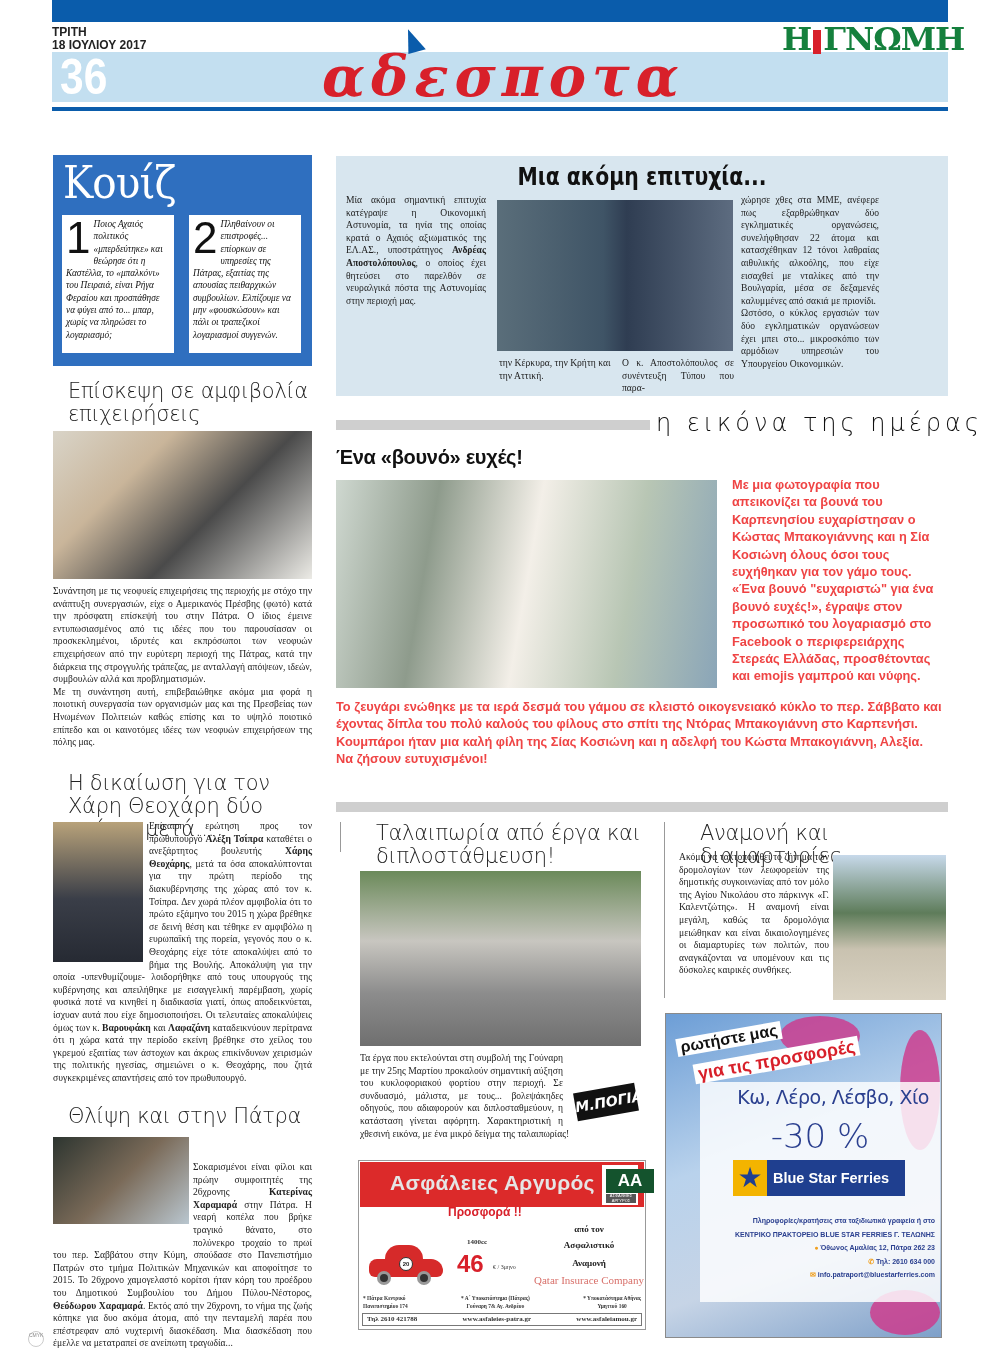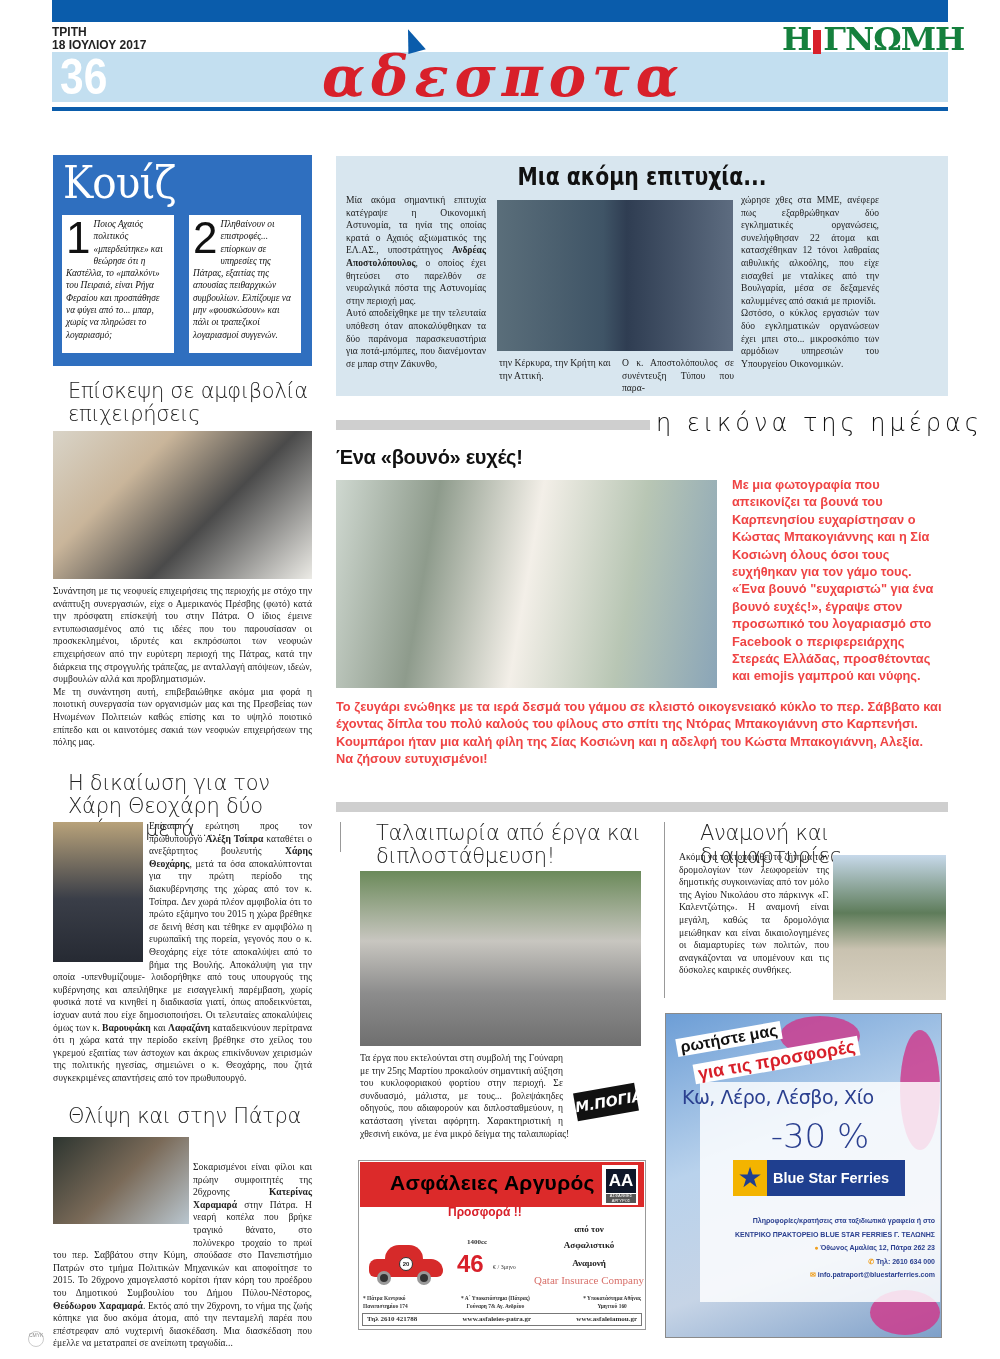--- a/index.html
+++ b/index.html
@@ -42,23 +42,23 @@
 .ena-title{left:336px;top:445px;font:bold 20px/24px "Liberation Sans",sans-serif;color:#111;letter-spacing:-.3px}
 .ena-body{font:bold 12.8px/17.4px "Liberation Sans",sans-serif;color:#ef4444}
 
 .divbar{left:336px;top:802px;width:612px;height:10px;background:#cfcfcf}
 .vline{width:1px;background:#999}
 
 .pogias{left:575px;top:1088px;width:62px;height:28px;background:#111;color:#fff;font:italic bold 14px/28px "DejaVu Sans",sans-serif;text-align:center;transform:rotate(-10deg)}
 
 .ad1{left:358px;top:1160px;width:288px;height:170px;border:1px solid #999;background:#fff}
 .ad1-head{position:absolute;left:1px;top:1px;width:284px;height:45px;background:#dc2a2a}
-.ad1-head span{position:absolute;left:30px;top:8px;font:bold 21px/26px "Liberation Sans",sans-serif;color:#000000;letter-spacing:.3px}
+.ad1-head span{position:absolute;left:30px;top:8px;font:bold 21px/26px "Liberation Sans",sans-serif;color:#e5e5e5;letter-spacing:.3px}
 .aia{position:absolute;right:6px;top:3px;width:36px;height:40px;background:#fff;border:2px solid #fff}
-.aia .ai{position:absolute;left:2px;top:2px;width:30px;height:24px;background:#0f172a;color:#fff;font:bold 17px/24px "Liberation Sans",sans-serif;text-align:center}
+.aia .ai{position:absolute;left:2px;top:2px;width:48px;height:24px;background:#14532d;color:#fff;font:bold 17px/24px "Liberation Sans",sans-serif;text-align:center}
 .aia .sub{position:absolute;left:2px;top:27px;width:30px;height:9px;background:#555;color:#fff;font:4px/4.5px "Liberation Sans",sans-serif;text-align:center}
 .car{position:absolute;left:10px;top:84px;width:74px;height:40px}
 .car .body{position:absolute;left:0;top:14px;width:74px;height:18px;background:#d62a2a;border-radius:8px 12px 6px 6px}
 .car .roof{position:absolute;left:16px;top:0;width:38px;height:20px;background:#d62a2a;border-radius:14px 14px 0 0}
 .car .wheel{position:absolute;top:26px;width:14px;height:14px;border-radius:50%;background:#333;border:3px solid #999}
 .ad2-box{left:665px;top:1013px;width:277px;height:325px;background:linear-gradient(160deg,#6d9ed6 0%,#b9d2ec 40%,#c6d4e6 70%,#7ea0c9 100%);border:1px solid #8a8a8a}
 .ad2-panel{left:700px;top:1082px;width:240px;height:220px;background:rgba(255,255,255,.82)}
 .ad2-flower{border-radius:50%;background:#d0368a;opacity:.8}
 .ad2-tag1{left:676px;top:1030px;background:#fff;font:bold 16px/18px "Liberation Sans",sans-serif;color:#111;padding:0 4px;transform:rotate(-10deg)}
 .ad2-tag2{left:705px;top:1032px;background:#fff;font:bold 18px/20px "Liberation Sans",sans-serif;color:#d8202a;padding:0 4px;transform:rotate(-10deg)}
@@ -90,42 +90,41 @@
   </div>
   <div class="qbox" style="left:136px">
     <span class="num">2</span><span>Πληθαίνουν οι επιστροφές... επίορκων σε υπηρεσίες της Πάτρας, εξαιτίας της απουσίας πειθαρχικών συμβουλίων. Ελπίζουμε να μην «φουσκώσουν» και πάλι οι τραπεζικοί λογαριασμοί συγγενών.</span>
   </div>
 </div>
 
 <div class="abs hthin" style="left:68px;top:380px;width:240px">Επίσκεψη σε αμφιβολία επιχειρήσεις</div>
 <div class="abs photo ph-meet" style="left:53px;top:431px;width:259px;height:148px"></div>
 <div class="abs story" style="left:53px;top:585px;width:259px">
   <span>Συνάντηση με τις νεοφυείς επιχειρήσεις της περιοχής με στόχο την ανάπτυξη συνεργασιών, είχε ο Αμερικανός Πρέσβης (φωτό) κατά την πρόσφατη επίσκεψή του στην Πάτρα. Ο ίδιος έμεινε εντυπωσιασμένος από τις ιδέες που του παρουσίασαν οι προσκεκλημένοι, ιδρυτές και εκπρόσωποι των νεοφυών επιχειρήσεων από την ευρύτερη περιοχή της Πάτρας, κατά την διάρκεια της στρογγυλής τράπεζας, με ανταλλαγή απόψεων, ιδεών, συμβουλών αλλά και προβληματισμών.</span><br>
-  <span>Με τη συνάντηση αυτή, επιβεβαιώθηκε ακόμα μια φορά η ποιοτική συνεργασία των οργανισμών μας και της Πρεσβείας των Ηνωμένων Πολιτειών καθώς επίσης και το υψηλό ποιοτικό επίπεδο και οι καινοτόμες σακιά των νεοφυών επιχειρήσεων της πόλης μας.</span>
+  <span>Με τη συνάντηση αυτή, επιβεβαιώθηκε ακόμα μια φορά η ποιοτική συνεργασία των οργανισμών μας και της Πρεσβείας των Ηνωμένων Πολιτειών καθώς επίσης και το υψηλό ποιοτικό επίπεδο και οι καινοτόμες ιδέες των νεοφυών επιχειρήσεων της πόλης μας.</span>
 </div>
 
 <div class="abs hthin" style="left:68px;top:772px;width:250px">Η δικαίωση για τον Χάρη Θεοχάρη δύο χρόνια μετά...</div>
 <div class="abs photo ph-theo" style="left:53px;top:822px;width:90px;height:140px"></div>
 <div class="abs story" style="left:53px;top:820px;width:259px;text-indent:0">
   <span style="float:left;width:96px;height:142px"></span>
   <span>Επίκαιρη ερώτηση προς τον πρωθυπουργό </span><b>Αλέξη Τσίπρα</b><span> καταθέτει ο ανεξάρτητος βουλευτής </span><b>Χάρης Θεοχάρης</b><span>, μετά τα όσα αποκαλύπτονται για την πρώτη περίοδο της διακυβέρνησης της χώρας από τον κ. Τσίπρα. Δεν χωρά πλέον αμφιβολία ότι το πρώτο εξάμηνο του 2015 η χώρα βρέθηκε σε δεινή θέση και τέθηκε εν αμφιβόλω η ευρωπαϊκή της πορεία, γεγονός που ο κ. Θεοχάρης είχε τότε αποκαλύψει από το βήμα της Βουλής. Αποκάλυψη για την οποία -υπενθυμίζουμε- λοιδορήθηκε από τους υπουργούς της κυβέρνησης και απειλήθηκε με εισαγγελική παρέμβαση, χωρίς φυσικά ποτέ να κινηθεί η διαδικασία γιατί, όπως αποδεικνύεται, ίσχυαν αυτά που είχε δημοσιοποιήσει. Οι τελευταίες αποκαλύψεις όμως των κ. </span><b>Βαρουφάκη</b><span> και </span><b>Λαφαζάνη</b><span> καταδεικνύουν περίτρανα ότι η χώρα κατά την περίοδο εκείνη βρέθηκε στο χείλος του γκρεμού εξαιτίας των άστοχων και άκρως επικίνδυνων χειρισμών της πολιτικής ηγεσίας, σημειώνει ο κ. Θεοχάρης, που ζητά συγκεκριμένες απαντήσεις από τον πρωθυπουργό.</span>
 </div>
 
 <div class="abs hthin" style="left:68px;top:1105px;width:250px">Θλίψη και στην Πάτρα</div>
 <div class="abs photo ph-girl" style="left:53px;top:1137px;width:136px;height:87px"></div>
 <div class="abs story" style="left:53px;top:1161px;width:259px">
   <span style="float:left;width:140px;height:88px"></span>
   <span>Σοκαρισμένοι είναι φίλοι και πρώην συμφοιτητές της 26χρονης </span><b>Κατερίνας Χαραμαρά</b><span> στην Πάτρα. Η νεαρή κοπέλα που βρήκε τραγικό θάνατο, στο πολύνεκρο τροχαίο το πρωί του περ. Σαββάτου στην Κύμη, σπούδασε στο Πανεπιστήμιο Πατρών στο τμήμα Πολιτικών Μηχανικών και αποφοίτησε το 2015. Το 26χρονο χαμογελαστό κορίτσι ήταν κόρη του προέδρου του Δημοτικού Συμβουλίου του Δήμου Πύλου-Νέστορος, </span><b>Θεόδωρου Χαραμαρά</b><span>. Εκτός από την 26χρονη, το νήμα της ζωής κόπηκε για δυο ακόμα άτομα, από την πενταμελή παρέα που επέστρεφαν από νυχτερινή διασκέδαση. Μια διασκέδαση που έμελλε να μετατραπεί σε ανείπωτη τραγωδία...</span>
 </div>
 
 <div class="abs police-panel"></div>
 <div class="abs pp-title">Μια ακόμη επιτυχία...</div>
 <div class="abs story pp-col" style="left:346px;width:140px">
   <span>Μία ακόμα σημαντική επιτυχία κατέγραψε η Οικονομική Αστυνομία, τα ηνία της οποίας κρατά ο Αχαιός αξιωματικός της ΕΛ.ΑΣ., υποστράτηγος </span><b>Ανδρέας Αποστολόπουλος</b><span>, ο οποίος έχει θητεύσει στο παρελθόν σε νευραλγικά πόστα της Αστυνομίας στην περιοχή μας.</span><br>
-  <span>Αυτό αποδείχθηκε με την τελευταία υπόθεση όταν αποκαλύφθηκαν τα δύο παράνομα παρασκευαστήρια για ποτά-μπόμπες, που διανέμονταν σε μπαρ στην Ζάκυνθο,</span>
 </div>
 <div class="abs photo ph-police" style="left:497px;top:200px;width:236px;height:151px"></div>
 <div class="abs story pp-col" style="left:499px;top:357px;width:112px;text-align:left">την Κέρκυρα, την Κρήτη και την Αττική.</div>
 <div class="abs story pp-col" style="left:622px;top:357px;width:112px">Ο κ. Αποστολόπουλος σε συνέντευξη Τύπου που παρα-</div>
 <div class="abs story pp-col" style="left:741px;width:138px">
   <span>χώρησε χθες στα ΜΜΕ, ανέφερε πως εξαρθρώθηκαν δύο εγκληματικές οργανώσεις, συνελήφθησαν 22 άτομα και κατασχέθηκαν 12 τόνοι λαθραίας αιθυλικής αλκοόλης, που είχε εισαχθεί με νταλίκες από την Βουλγαρία, μέσα σε δεξαμενές καλυμμένες από σακιά με πριονίδι.</span><br>
   <span>Ωστόσο, ο κύκλος εργασιών των δύο εγκληματικών οργανώσεων έχει μπει στο... μικροσκόπιο των αρμόδιων υπηρεσιών του Υπουργείου Οικονομικών.</span>
 </div>
 
 <div class="abs eikona-bar"></div>
@@ -200,21 +199,21 @@
   </div>
 </div>
 
 <div class="abs ad2-box"></div>
 <div class="abs ad2-flower" style="left:780px;top:1016px;width:80px;height:40px"></div>
 <div class="abs ad2-flower" style="left:900px;top:1030px;width:40px;height:120px"></div>
 <div class="abs ad2-flower" style="left:870px;top:1290px;width:70px;height:45px"></div>
 <div class="abs ad2-panel"></div>
 <div class="abs ad2-tag1">ρωτήστε μας</div>
 <div class="abs ad2-tag2" style="top:1050px;left:693px">για τις προσφορές</div>
-<div class="abs" style="left:682px;top:1085px;width:230px;text-align:left;font:19px/24px 'DejaVu Sans',sans-serif;color:#2a3f8f;letter-spacing:-.5px">Κω, Λέρο, Λέσβο, Χίο</div>
+<div class="abs" style="left:699px;top:1085px;width:230px;text-align:right;font:19px/24px 'DejaVu Sans',sans-serif;color:#2a3f8f;letter-spacing:-.5px">Κω, Λέρο, Λέσβο, Χίο</div>
 <div class="abs" style="left:705px;top:1116px;width:230px;text-align:center;font:34px/40px 'DejaVu Sans',sans-serif;font-weight:200;color:#2a3f8f">-30 %</div>
 <div class="abs bsf">
   <div class="star">★</div>
   <div class="txt">Blue Star Ferries</div>
 </div>
 <div class="abs ad2-info" style="left:705px;top:1214px;width:230px">
   <div>Πληροφορίες/κρατήσεις στα ταξιδιωτικά γραφεία ή στο</div>
   <div>ΚΕΝΤΡΙΚΟ ΠΡΑΚΤΟΡΕΙΟ BLUE STAR FERRIES Γ. ΤΕΛΩΝΗΣ</div>
   <div><span style="color:#f0a020">● </span><span>Όθωνος Αμαλίας 12, Πάτρα 262 23</span></div>
   <div><span style="color:#f0a020">✆ </span><span>Τηλ: 2610 634 000</span></div>

